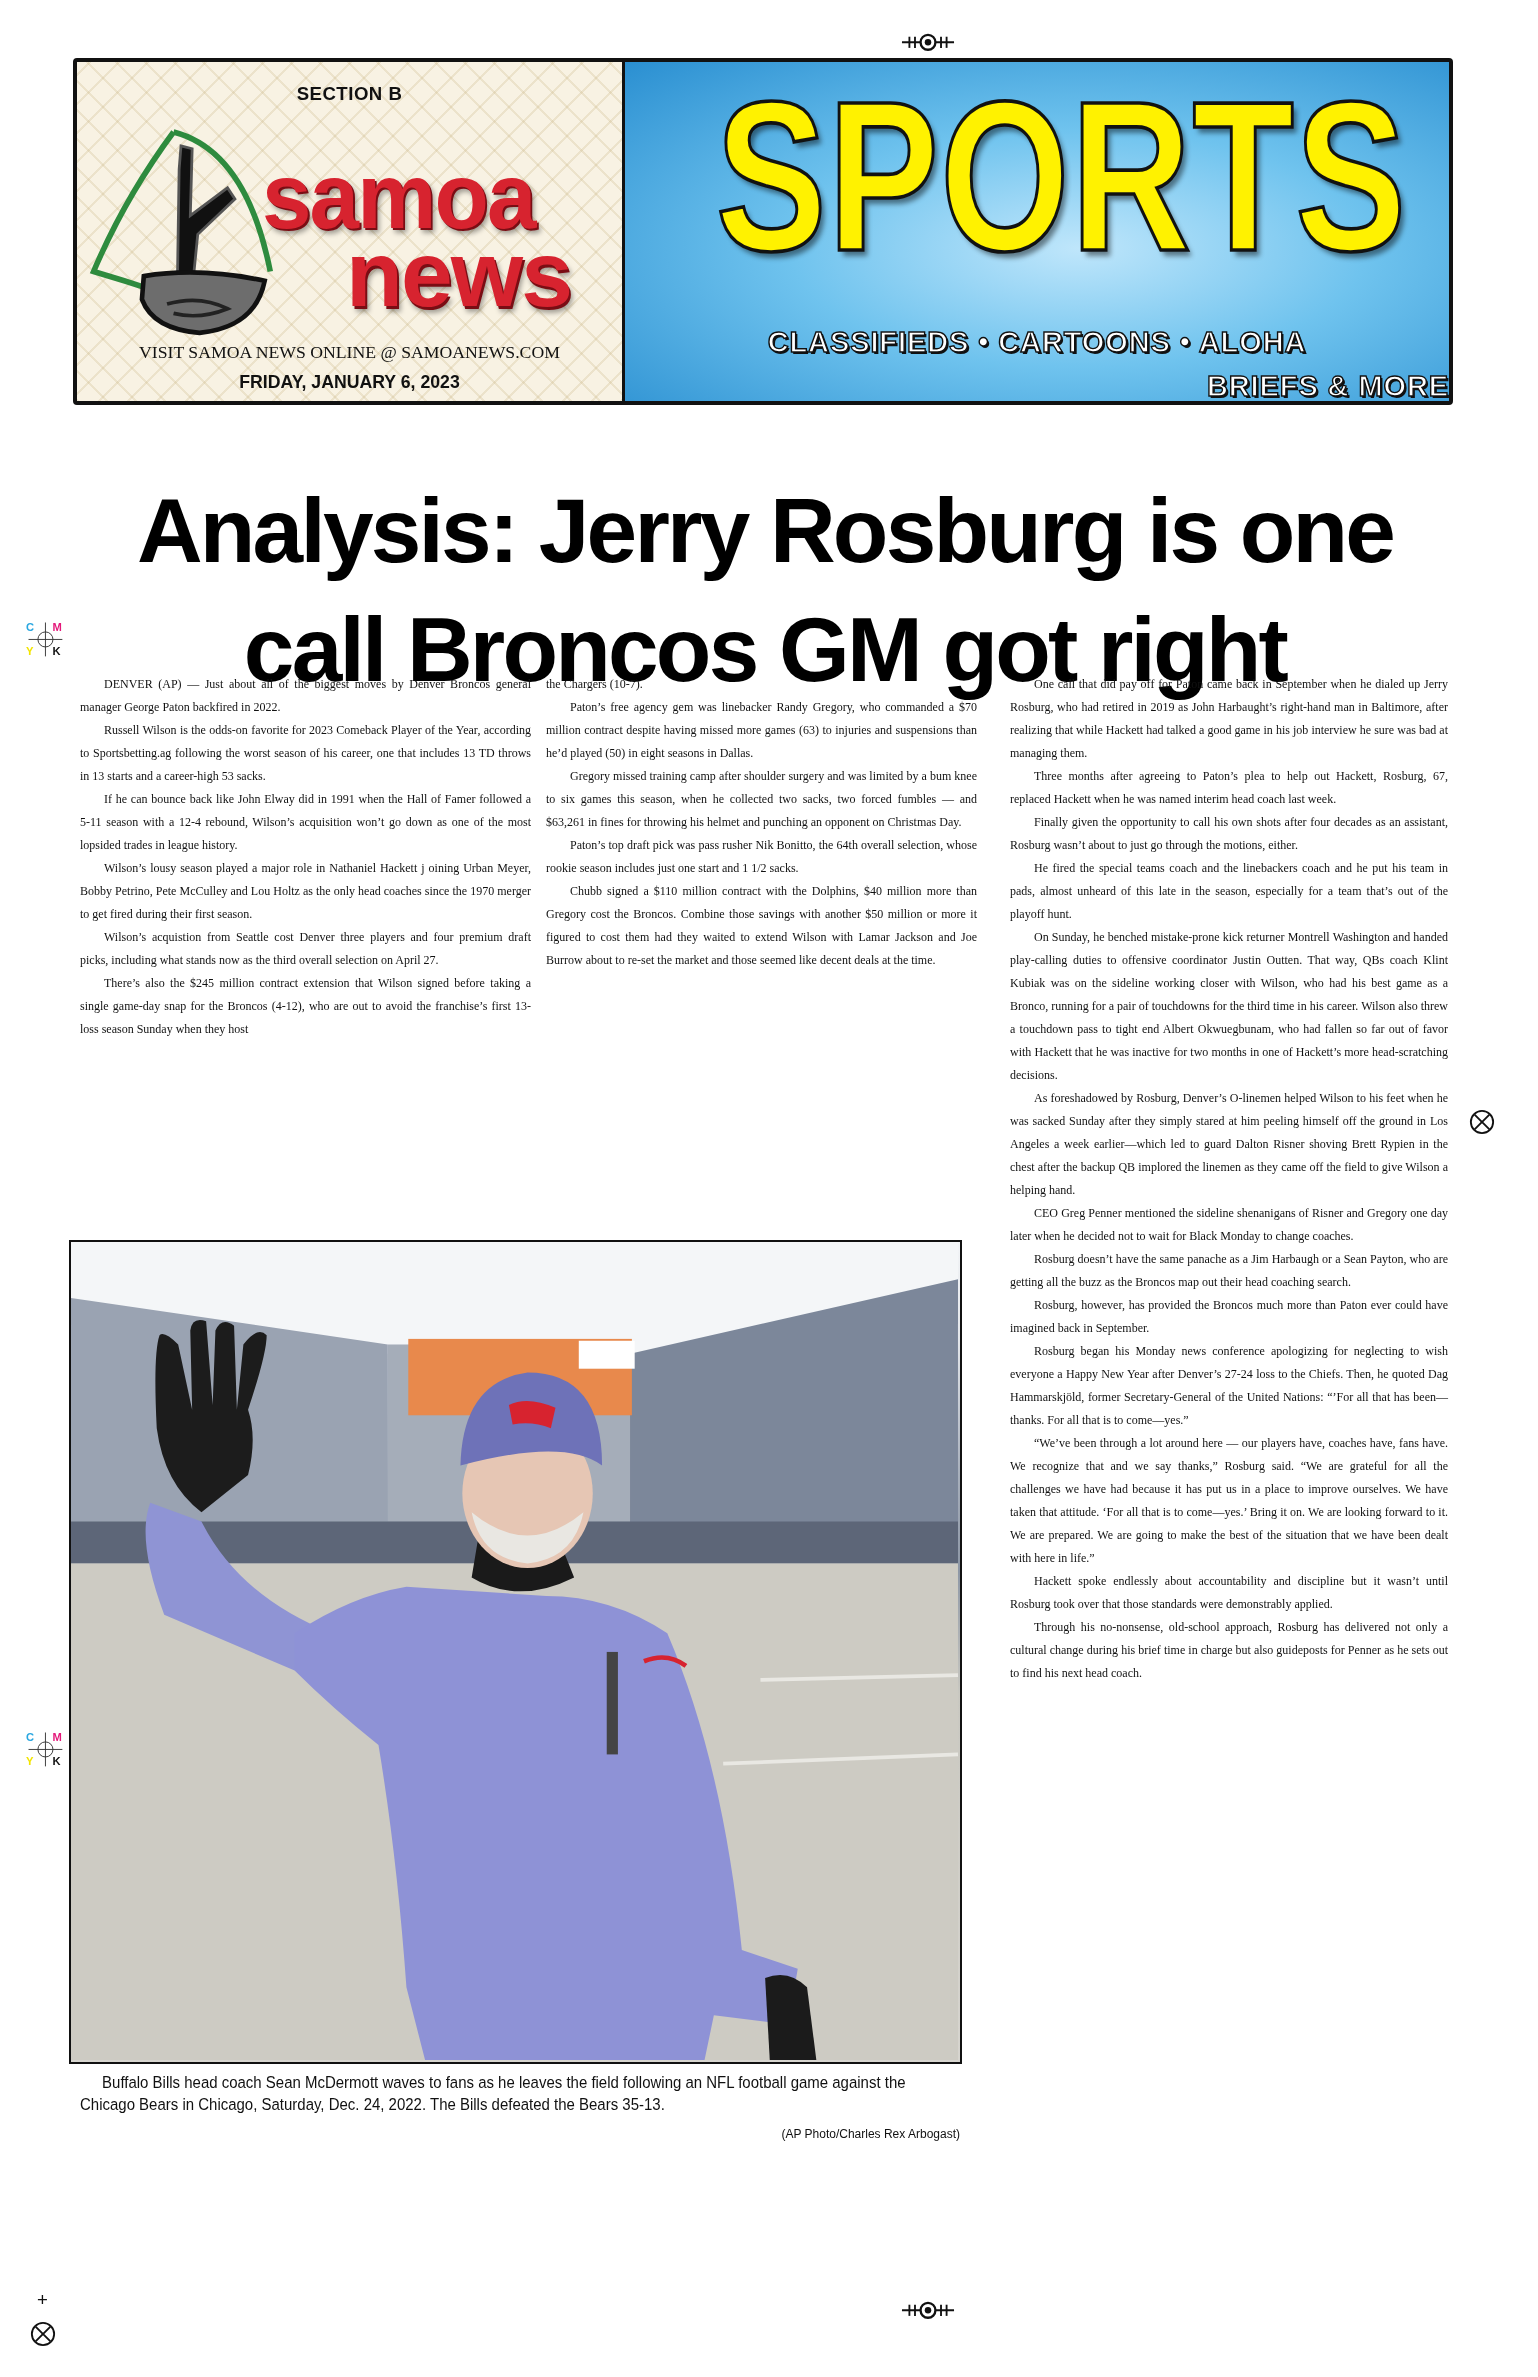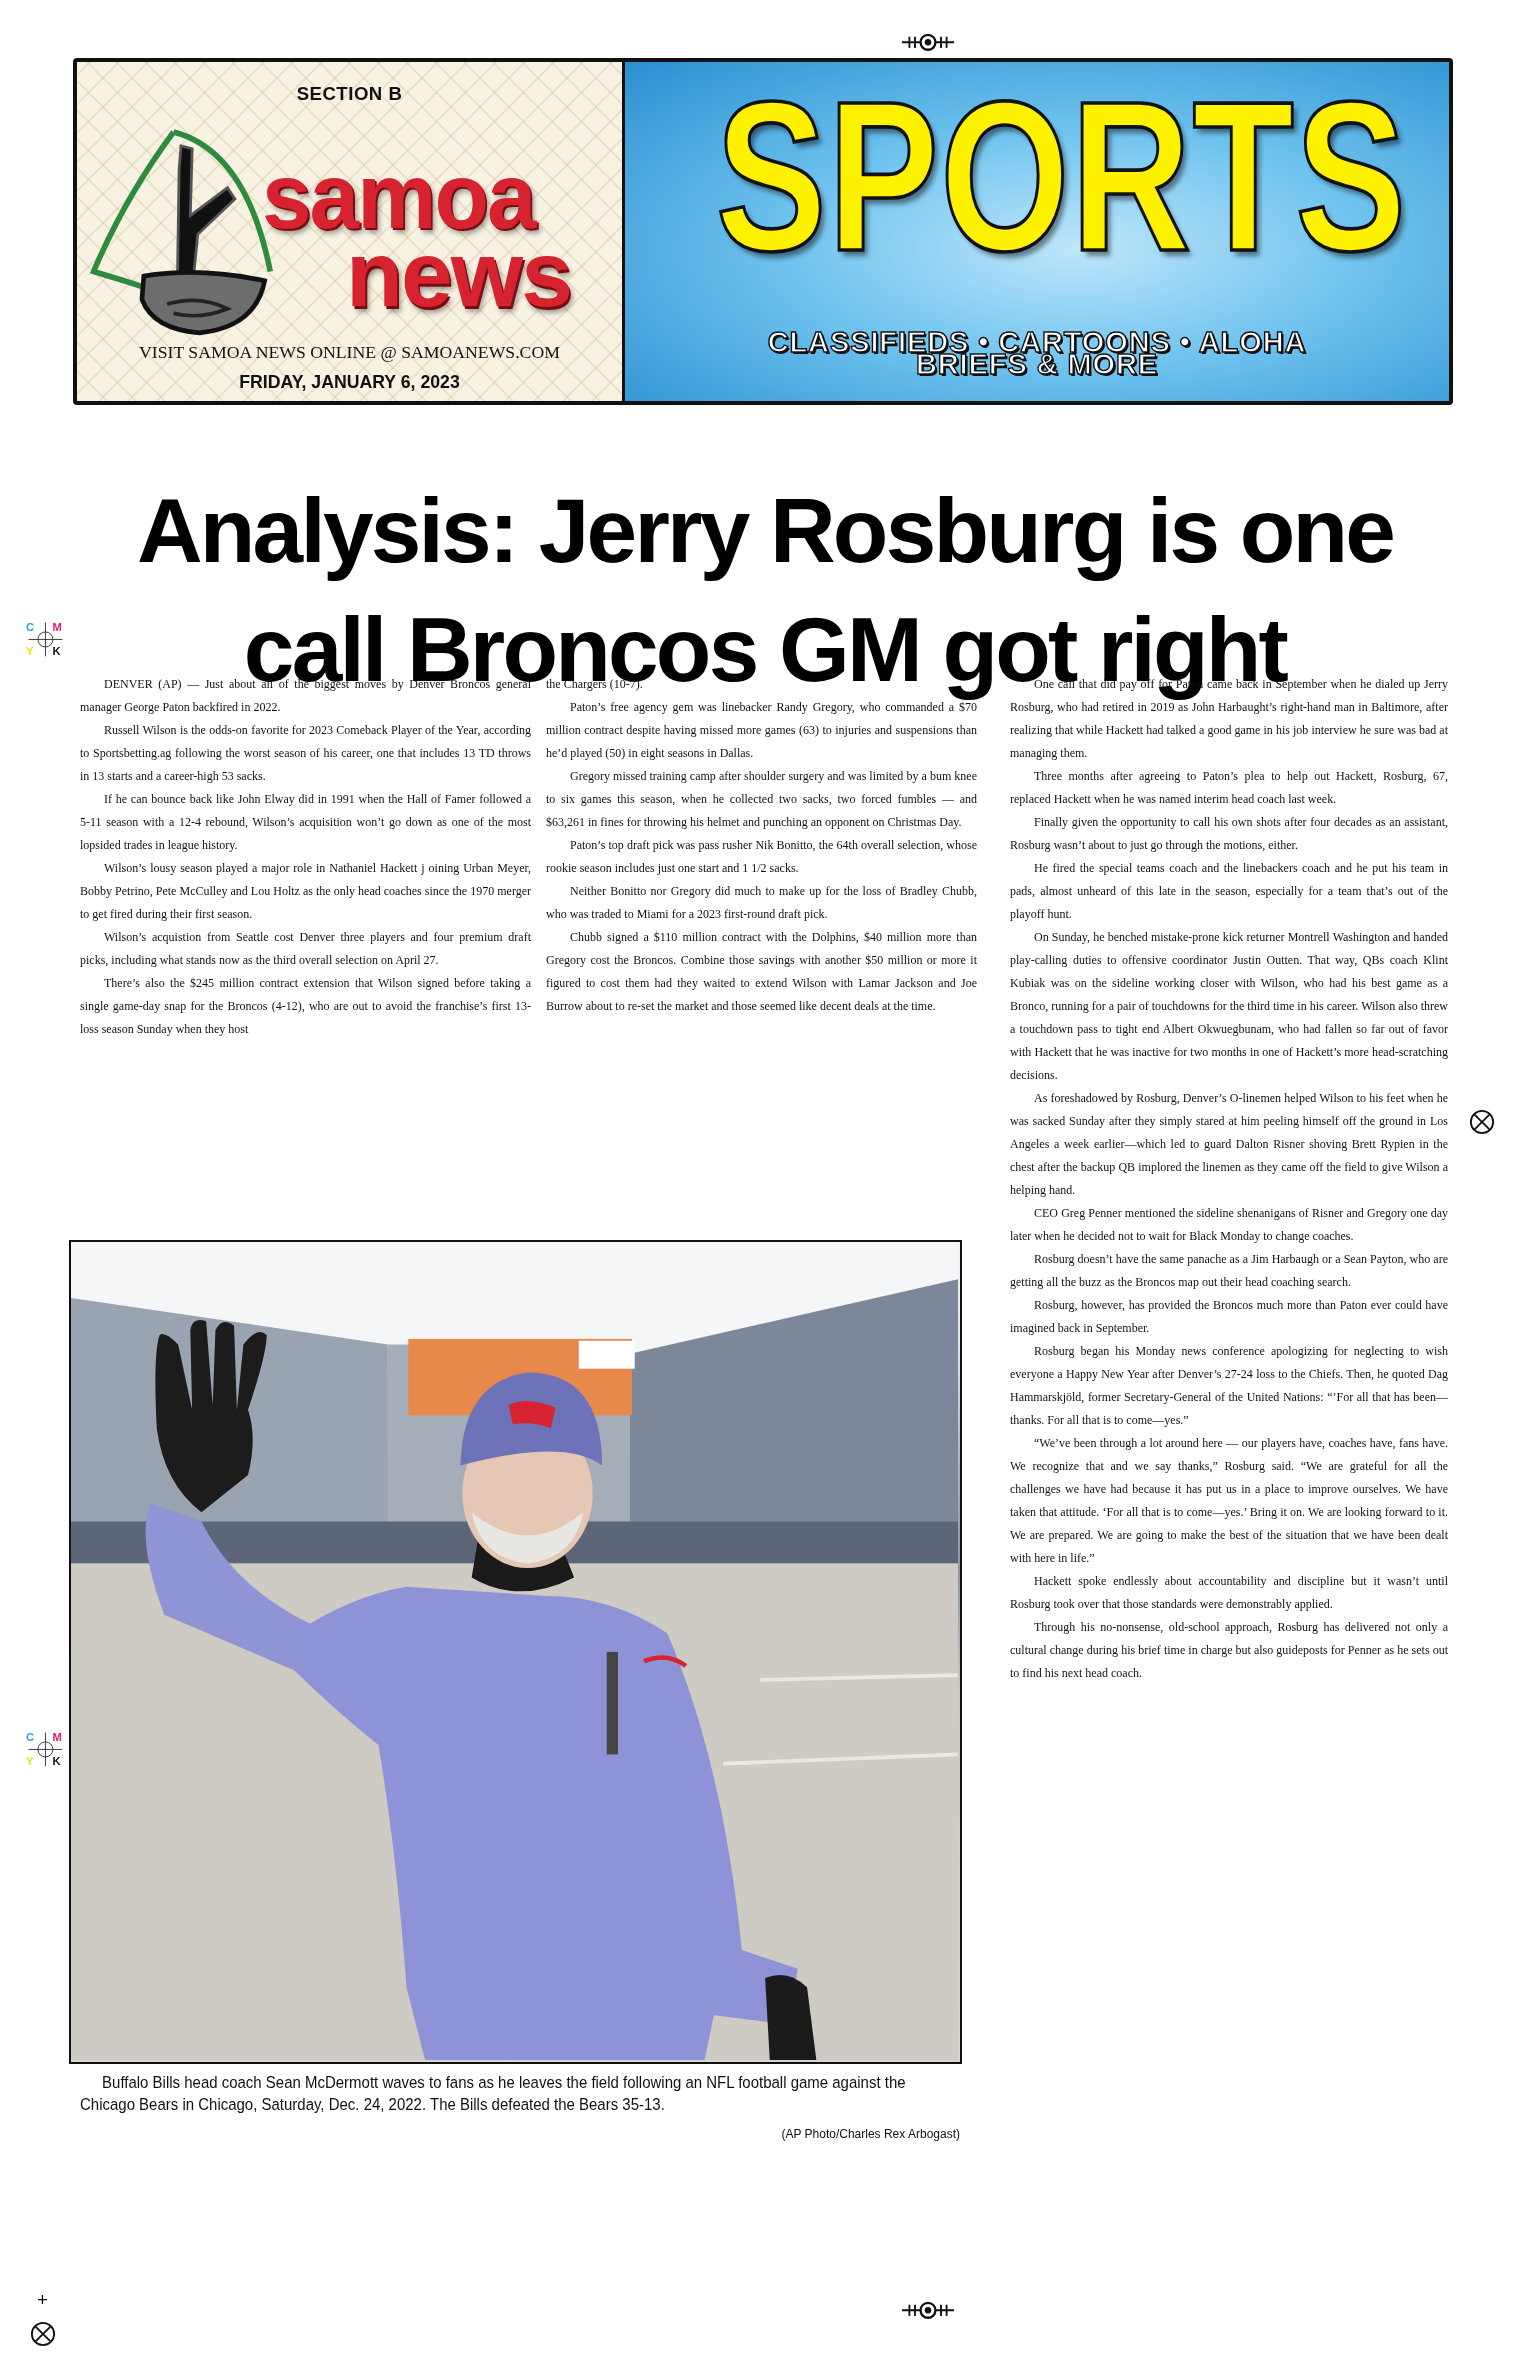--- a/index.html
+++ b/index.html
@@ -40,21 +40,21 @@
 
   .mast-right { flex: 1; position: relative;
     background: radial-gradient(ellipse at 55% 55%, #bfe6fb 0%, #6fc3ee 45%, #2a8fd1 100%); padding-left: 11px; }
   .sports-word { position: absolute; left: 0; top: 7.5px; width: 100%; text-align: center;
     font-family: "Liberation Sans", sans-serif; font-weight: bold; font-size: 213px; line-height: 1;
     color: #fff200; transform: scaleX(0.78); transform-origin: center;
     -webkit-text-stroke: 3.7px #111; text-shadow: 5.6px 5.6px 5.6px rgba(0,0,0,0.45); letter-spacing: 1.9px; }
   .sports-sub { position: absolute; left: 0; width: 100%; text-align: center;
     font-family: "Liberation Sans", sans-serif; font-weight: bold; font-size: 29px; color: #fff;
     -webkit-text-stroke: 1.4px #111; text-shadow: 1.9px 1.9px 0 #111; letter-spacing: 0.9px; }
-  .sports-sub.l1 { top: 264px; } .sports-sub.l2 { top: 286px; }
+  .sports-sub.l1 { top: 264px; } .sports-sub.l2 { top: 308px; text-align: right; }
 
   .headline { position: absolute; left: 75px; top: 410px; width: 1380px; text-align: center;
     font-family: "Liberation Sans", sans-serif; font-weight: bold; font-size: 91px; line-height: 119px;
     letter-spacing: -2.8px; color: #000; }
 
   .col { position: absolute; font-family: "Liberation Serif", serif; font-size: 12px; line-height: 23px;
     text-align: justify; color: #111; }
   .col p { margin: 0; text-indent: 24px; }
   .col1 { left: 80px; top: 673px; width: 451px; }
   .col2 { left: 546px; top: 673px; width: 431px; }
@@ -155,21 +155,20 @@
   <p>If he can bounce back like John Elway did in 1991 when the Hall of Famer followed a 5-11 season with a 12-4 rebound, Wilson’s acquisition won’t go down as one of the most lopsided trades in league history.</p>
   <p>Wilson’s lousy season played a major role in Nathaniel Hackett j oining Urban Meyer, Bobby Petrino, Pete McCulley and Lou Holtz as the only head coaches since the 1970 merger to get fired during their first season.</p>
   <p>Wilson’s acquistion from Seattle cost Denver three players and four premium draft picks, including what stands now as the third overall selection on April 27.</p>
   <p>There’s also the $245 million contract extension that Wilson signed before taking a single game-day snap for the Broncos (4-12), who are out to avoid the franchise’s first 13-loss season Sunday when they host</p>
 </div>
 <div class="col col2">
   <p style="text-indent:0">the Chargers (10-7).</p>
   <p>Paton’s free agency gem was linebacker Randy Gregory, who commanded a $70 million contract despite having missed more games (63) to injuries and suspensions than he’d played (50) in eight seasons in Dallas.</p>
   <p>Gregory missed training camp after shoulder surgery and was limited by a bum knee to six games this season, when he collected two sacks, two forced fumbles — and $63,261 in fines for throwing his helmet and punching an opponent on Christmas Day.</p>
   <p>Paton’s top draft pick was pass rusher Nik Bonitto, the 64th overall selection, whose rookie season includes just one start and 1 1/2 sacks.</p>
-  <p>Neither Bonitto nor Gregory did much to make up for the loss of Bradley Chubb, who was traded to Miami for a 2023 first-round draft pick.</p>
   <p>Chubb signed a $110 million contract with the Dolphins, $40 million more than Gregory cost the Broncos. Combine those savings with another $50 million or more it figured to cost them had they waited to extend Wilson with Lamar Jackson and Joe Burrow about to re-set the market and those seemed like decent deals at the time.</p>
 </div>
 <div class="col col3">
   <p>One call that did pay off for Paton came back in September when he dialed up Jerry Rosburg, who had retired in 2019 as John Harbaught’s right-hand man in Baltimore, after realizing that while Hackett had talked a good game in his job interview he sure was bad at managing them.</p>
   <p>Three months after agreeing to Paton’s plea to help out Hackett, Rosburg, 67, replaced Hackett when he was named interim head coach last week.</p>
   <p>Finally given the opportunity to call his own shots after four decades as an assistant, Rosburg wasn’t about to just go through the motions, either.</p>
   <p>He fired the special teams coach and the linebackers coach and he put his team in pads, almost unheard of this late in the season, especially for a team that’s out of the playoff hunt.</p>
   <p>On Sunday, he benched mistake-prone kick returner Montrell Washington and handed play-calling duties to offensive coordinator Justin Outten. That way, QBs coach Klint Kubiak was on the sideline working closer with Wilson, who had his best game as a Bronco, running for a pair of touchdowns for the third time in his career. Wilson also threw a touchdown pass to tight end Albert Okwuegbunam, who had fallen so far out of favor with Hackett that he was inactive for two months in one of Hackett’s more head-scratching decisions.</p>
   <p>As foreshadowed by Rosburg, Denver’s O-linemen helped Wilson to his feet when he was sacked Sunday after they simply stared at him peeling himself off the ground in Los Angeles a week earlier—which led to guard Dalton Risner shoving Brett Rypien in the chest after the backup QB implored the linemen as they came off the field to give Wilson a helping hand.</p>
   <p>CEO Greg Penner mentioned the sideline shenanigans of Risner and Gregory one day later when he decided not to wait for Black Monday to change coaches.</p>

